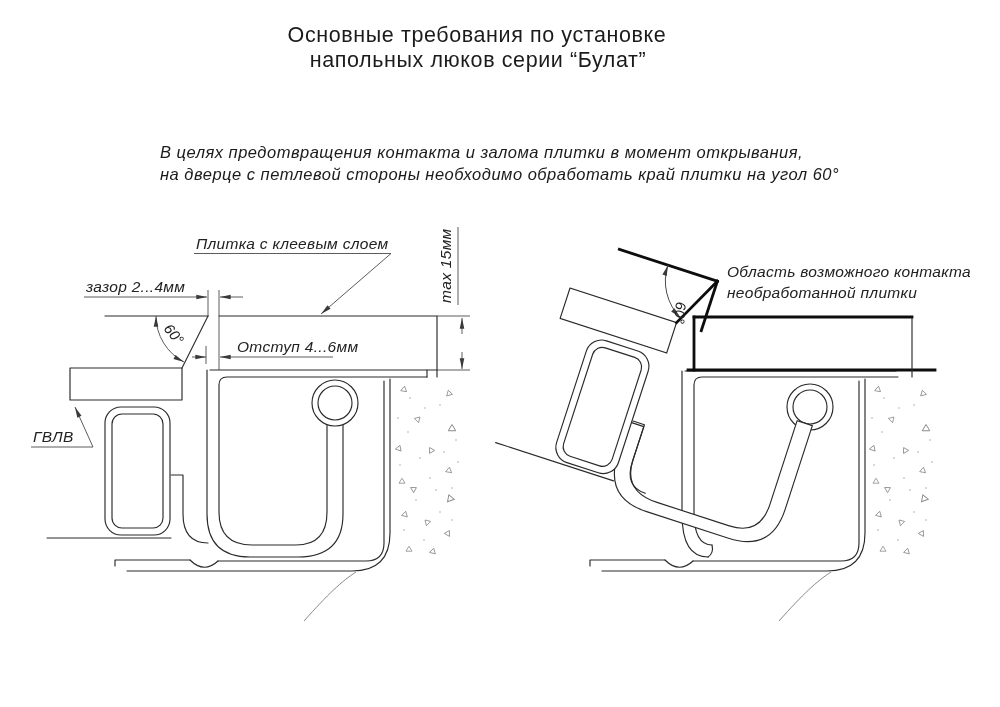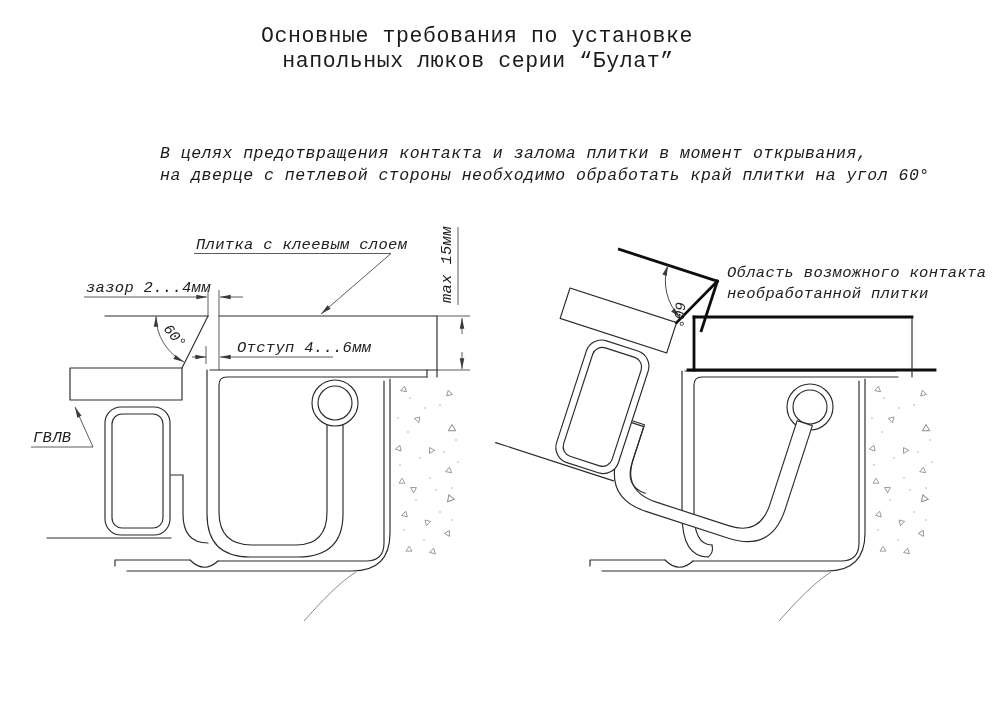--- a/index.html
+++ b/index.html
@@ -1,17 +1,17 @@
 <!DOCTYPE html>
 <html><head>
 <meta charset="utf-8">
 <style>
   html,body{margin:0;padding:0;background:#ffffff;}
   .page{position:relative;width:1000px;height:686px;background:#ffffff;overflow:hidden;
-        font-family:Liberation Mono, monospace;}
+        font-family:Liberation Sans, sans-serif;}
   svg{position:absolute;left:0;top:0;}
   .t-title{font-size:21.5px;fill:#1b1b1b;letter-spacing:.6px;}
   .t-note{font-size:16.5px;font-style:italic;fill:#1b1b1b;letter-spacing:.5px;}
   .t-lbl{font-size:15.5px;font-style:italic;fill:#222;letter-spacing:.3px;}
   .t-ang{font-size:14.5px;font-style:italic;fill:#222;}
   .s-geo{stroke:#2a2a2a;stroke-width:1.15;fill:none;stroke-linejoin:round;stroke-linecap:round;}
   .s-geo-f{stroke:#2a2a2a;stroke-width:1.15;fill:#ffffff;stroke-linejoin:round;}
   .s-bold{stroke:#0d0d0d;stroke-width:2.8;fill:none;stroke-linecap:square;stroke-linejoin:miter;}
   .s-dim{stroke:#4a4a4a;stroke-width:.9;fill:none;}
   .s-thin{stroke:#6a6a6a;stroke-width:.8;fill:none;}

